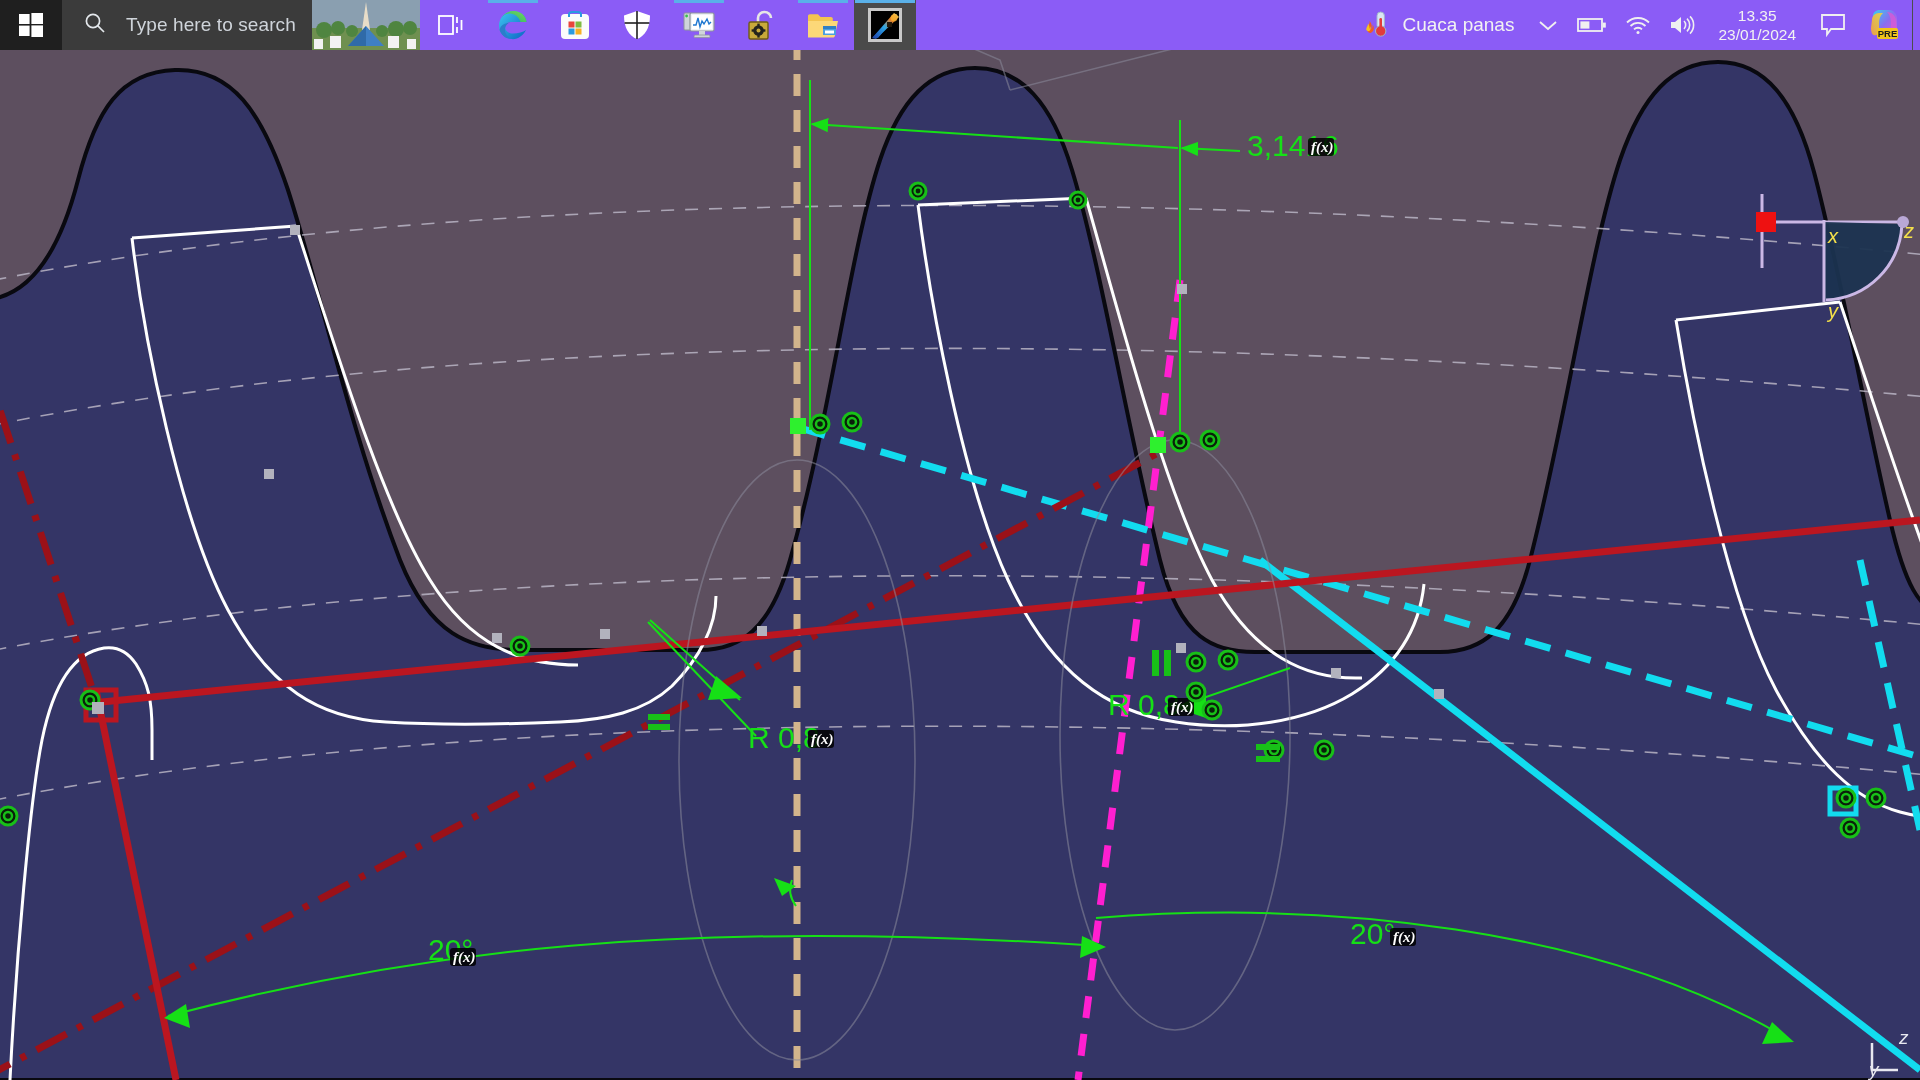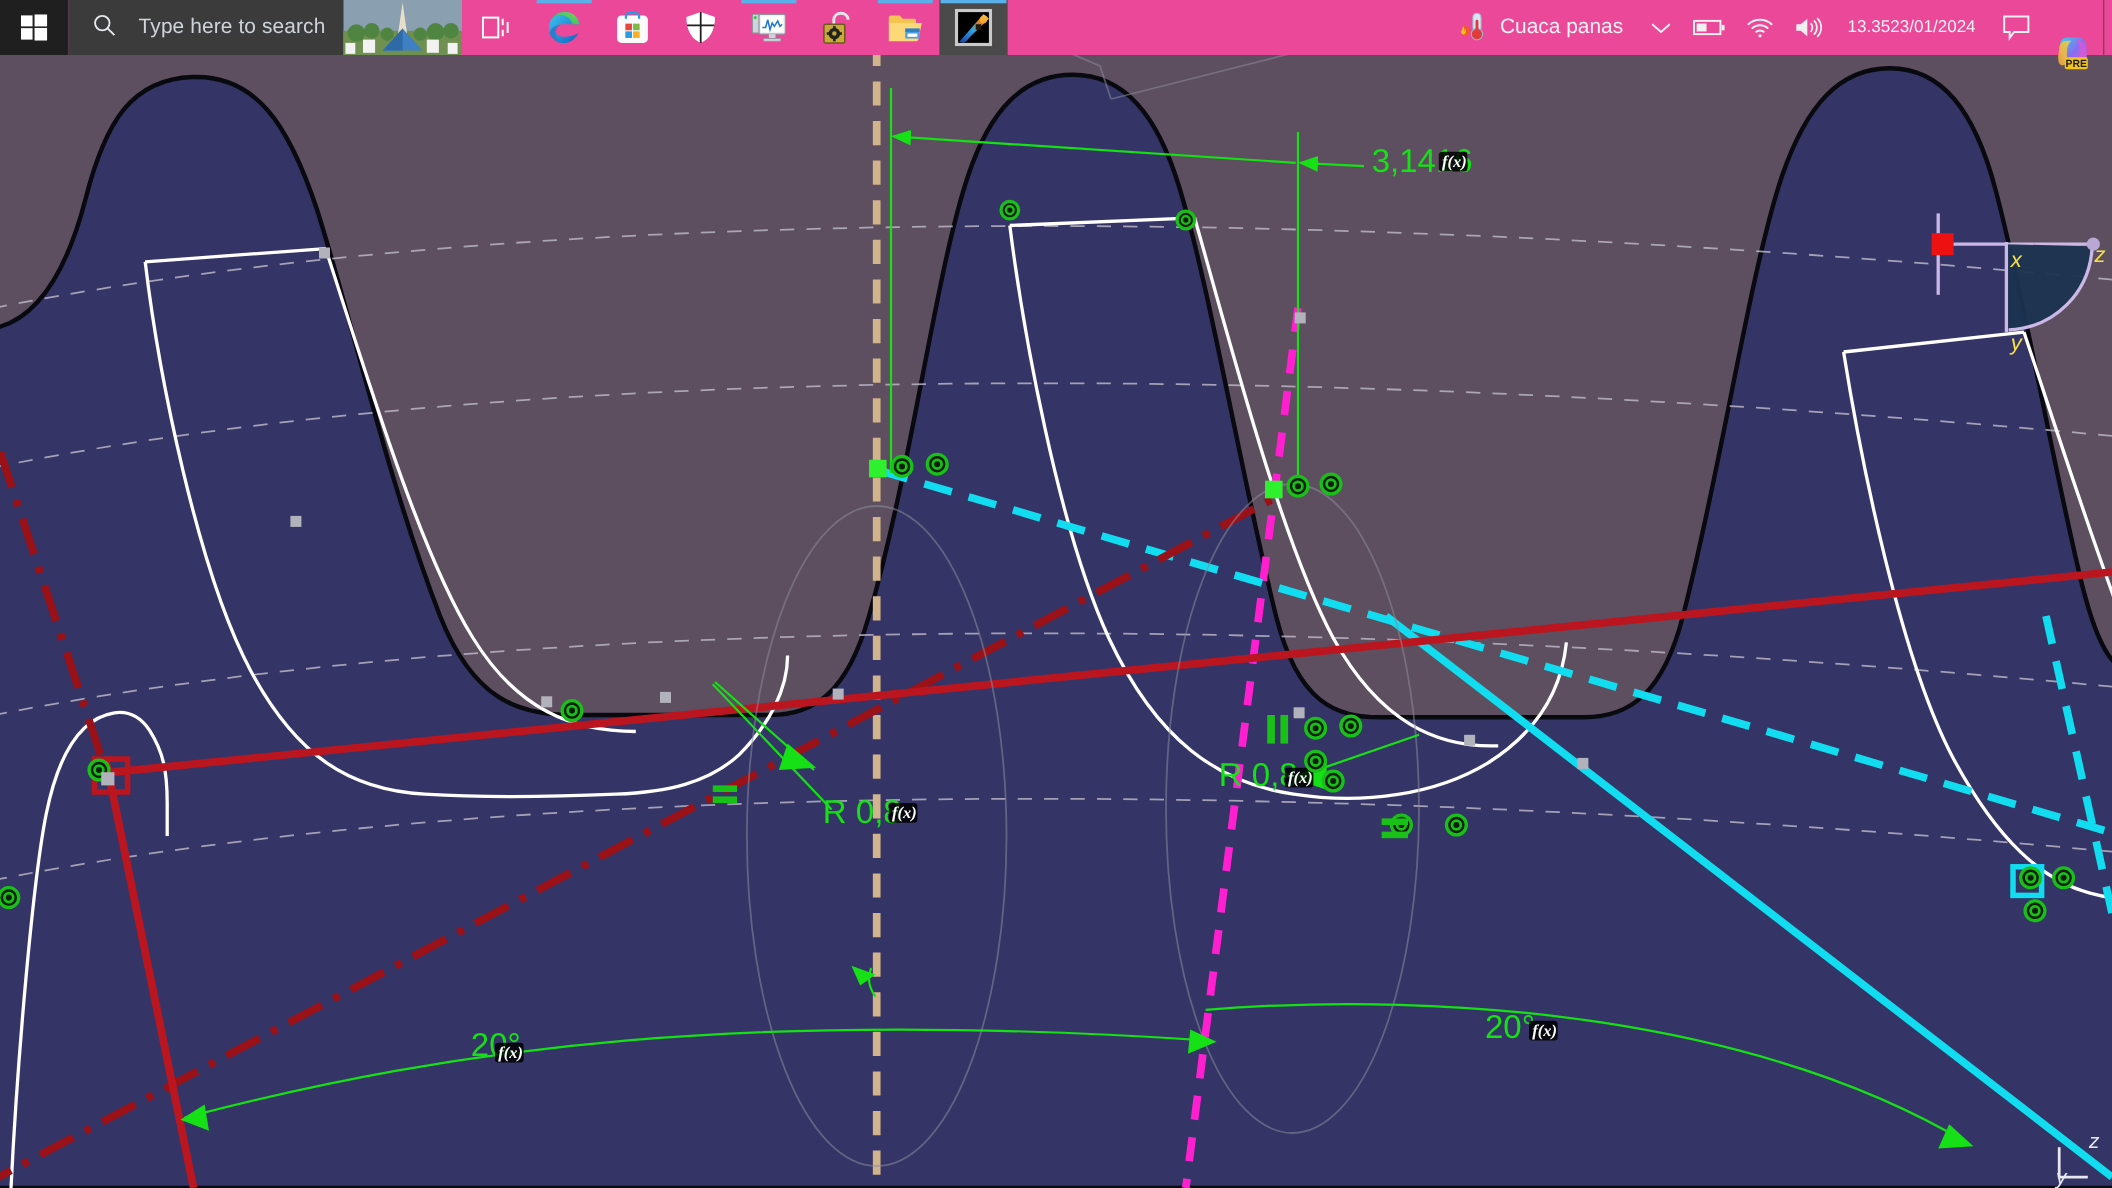--- a/index.html
+++ b/index.html
@@ -43,21 +43,21 @@
     font-size: 19px;
     fill: #e8e8f0;
     font-style: italic;
   }
 
   
   #taskbar {
     position: absolute;
     top: 0; left: 0;
     width: 1920px; height: 50px;
-    background: #ec4899;
+    background: #8b5cf6;
     display: flex;
     align-items: stretch;
     z-index: 50;
     font-family: "Liberation Sans", sans-serif;
   }
   .tb-start {
     width: 62px;
     display: flex; align-items: center; justify-content: center;
     background: #1f1f1f;
   }
@@ -99,30 +99,30 @@
   }
   .tb-weather .wtext { color: #f2f2f2; font-size: 19px; white-space: nowrap; }
   .tb-tray {
     display: flex; align-items: center; gap: 0px; height: 50px;
   }
   .tray-btn {
     height: 50px; display: flex; align-items: center; justify-content: center;
     padding: 0 9px;
   }
   .tb-clock {
-    height: 50px; display: flex; flex-direction: row;
+    height: 50px; display: flex; flex-direction: column;
     align-items: center; justify-content: center;
     color: #f2f2f2; font-size: 15.5px; line-height: 1.25;
     padding: 0 14px; white-space: nowrap;
   }
   .tb-notif { width: 46px; height: 50px; display: flex; align-items: center; justify-content: center; }
   .tb-showdesk {
     width: 8px; height: 50px; border-left: 1px solid #4d4d4d;
   }
-  .tb-copilot { width: 56px; height: 50px; display: flex; align-items: center; justify-content: center; margin-top: 24px; }
+  .tb-copilot { width: 56px; height: 50px; display: flex; align-items: center; justify-content: center; }
 </style>
 </head>
 <body>
 
 <div id="canvas-root">
 
 <svg id="cad-svg" width="1920" height="1080" viewBox="0 0 1920 1080" xmlns="http://www.w3.org/2000/svg">
 
   <defs>
     <marker id="arrA" viewBox="0 0 10 10" refX="9" refY="5" markerWidth="9" markerHeight="9" orient="auto-start-reverse">

